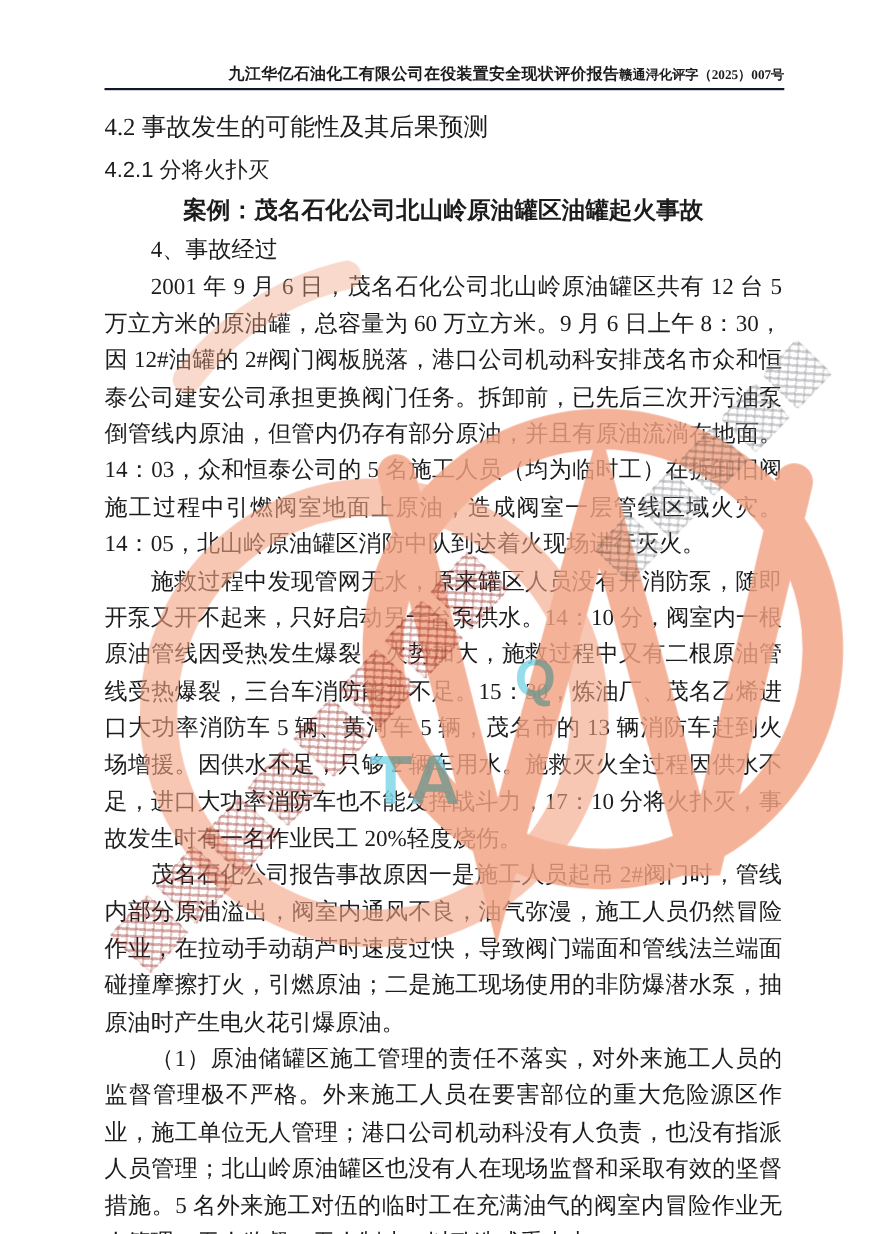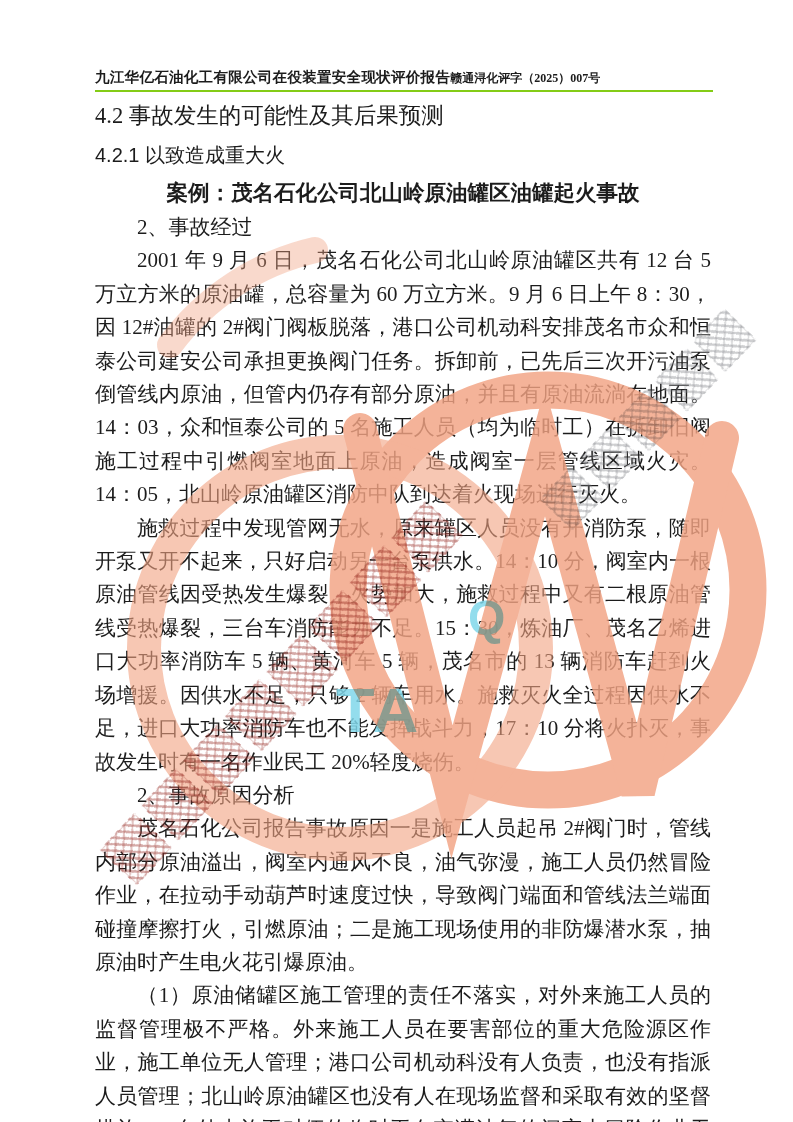--- a/index.html
+++ b/index.html
@@ -5,34 +5,34 @@
   html,body { margin:0; padding:0; background:#e8e8e8; }
   .page {
     position:relative; width:793px; height:1122px; margin:0 auto;
     background:#ffffff; overflow:hidden;
     color:#1c1c1c;
     font-family:"Liberation Serif","DejaVu Serif",serif;
   }
 
   
   .hdr {
-    position:absolute; left:95px; width:618px; top:68px;
-    display:flex; justify-content:flex-start; align-items:flex-end;
-    border-bottom:2px solid #84cc16; padding-bottom:3px;
+    position:absolute; left:95px; width:618px; top:58px;
+    display:flex; justify-content:flex-end; align-items:flex-end;
+    border-bottom:2px solid #0f172a; padding-bottom:3px;
   }
   .hdr .h-left  { font-size:14.5px; font-weight:bold; letter-spacing:.3px; }
   .hdr .h-right { font-size:12px;  font-weight:bold; white-space:nowrap; }
 
   
   .content { position:absolute; left:95px; width:616px; top:86px; z-index:2; }
   .h1 { font-size:22.5px; font-weight:normal; margin:16px 0 0 0; line-height:28px; }
   .h2 { font-size:20px; font-weight:500; margin:12px 0 0 0; line-height:26px;
         font-family:"Liberation Sans","DejaVu Sans",sans-serif; }
   .case-title { text-align:center; font-weight:bold; font-size:21.5px;
-        margin:11px 0 4px 0; line-height:28px; }
+        margin:11px 0 4px 0; line-height:28px;font-family:Liberation Mono, monospace; }
   .bodytext p {
     margin:0; font-size:21px; line-height:33.4px;
     text-align:justify; text-indent:2em;
   }
 
   
   .footer { position:absolute; left:0; right:0; bottom:64px; text-align:center;
             font-size:14.5px; z-index:2; }
 
   
@@ -67,28 +67,27 @@
 
 <div class="page">
 
   <div class="hdr">
     <span class="h-left">九江华亿石油化工有限公司在役装置安全现状评价报告</span>
     <span class="h-right">赣通浔化评字（2025）007号</span>
   </div>
 
   <div class="content">
     <div class="h1">4.2 事故发生的可能性及其后果预测</div>
-    <div class="h2">4.2.1 以致造成重大火</div>
+    <div class="h2">4.2.1 分将火扑灭</div>
     <div class="case-title">案例：茂名石化公司北山岭原油罐区油罐起火事故</div>
 
     <div class="bodytext">
-      <p>2、事故经过</p>
+      <p>4、事故经过</p>
       <p>2001 年 9 月 6 日，茂名石化公司北山岭原油罐区共有 12 台 5 万立方米的原油罐，总容量为 60 万立方米。9 月 6 日上午 8：30，因 12#油罐的 2#阀门阀板脱落，港口公司机动科安排茂名市众和恒泰公司建安公司承担更换阀门任务。拆卸前，已先后三次开污油泵倒管线内原油，但管内仍存有部分原油，并且有原油流淌在地面。14：03，众和恒泰公司的 5 名施工人员（均为临时工）在拆卸旧阀施工过程中引燃阀室地面上原油，造成阀室一层管线区域火灾。14：05，北山岭原油罐区消防中队到达着火现场进行灭火。</p>
       <p>施救过程中发现管网无水，原来罐区人员没有开消防泵，随即开泵又开不起来，只好启动另一台泵供水。14：10 分，阀室内一根原油管线因受热发生爆裂，火势加大，施救过程中又有二根原油管线受热爆裂，三台车消防能力不足。15：30，炼油厂、茂名乙烯进口大功率消防车 5 辆、黄河车 5 辆，茂名市的 13 辆消防车赶到火场增援。因供水不足，只够 2 辆车用水。施救灭火全过程因供水不足，进口大功率消防车也不能发挥战斗力，17：10 分将火扑灭，事故发生时有一名作业民工 20%轻度烧伤。</p>
-      <p>2、事故原因分析</p>
       <p>茂名石化公司报告事故原因一是施工人员起吊 2#阀门时，管线内部分原油溢出，阀室内通风不良，油气弥漫，施工人员仍然冒险作业，在拉动手动葫芦时速度过快，导致阀门端面和管线法兰端面碰撞摩擦打火，引燃原油；二是施工现场使用的非防爆潜水泵，抽原油时产生电火花引爆原油。</p>
       <p>（1）原油储罐区施工管理的责任不落实，对外来施工人员的监督管理极不严格。外来施工人员在要害部位的重大危险源区作业，施工单位无人管理；港口公司机动科没有人负责，也没有指派人员管理；北山岭原油罐区也没有人在现场监督和采取有效的坚督措施。5 名外来施工对伍的临时工在充满油气的阀室内冒险作业无人管理，无人监督，无人制止，以致造成重大火</p>
     </div>
   </div>
 
 
   <div class="wm">
 
     <svg width="793" height="1122" viewBox="0 0 793 1122">
       <g stroke="#f2a383" fill="none" stroke-linecap="round" opacity="0.82">

